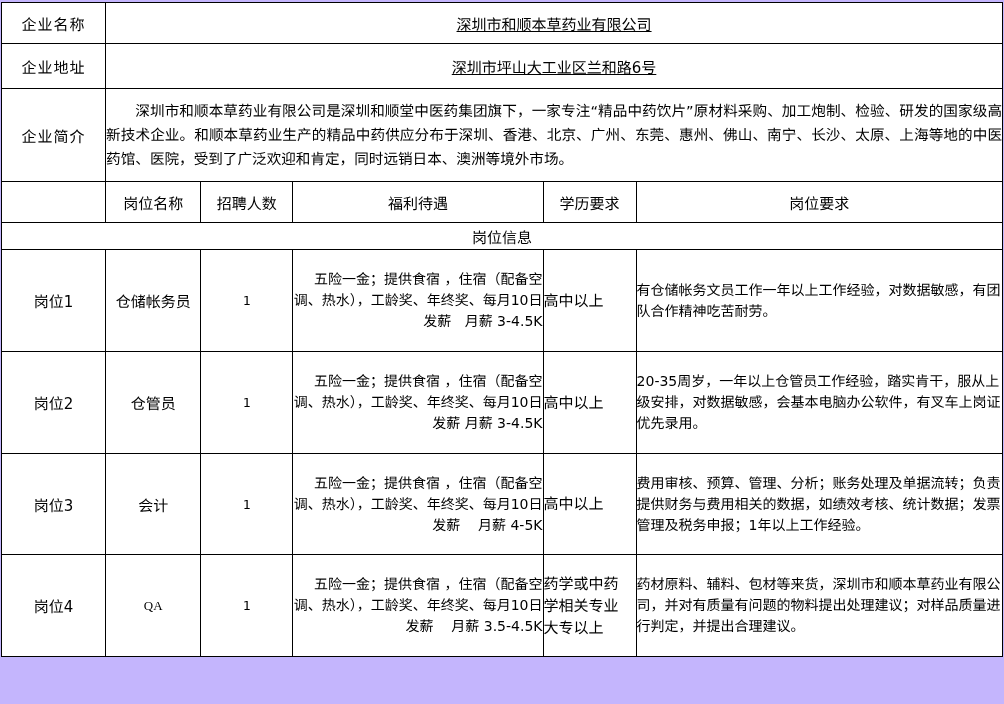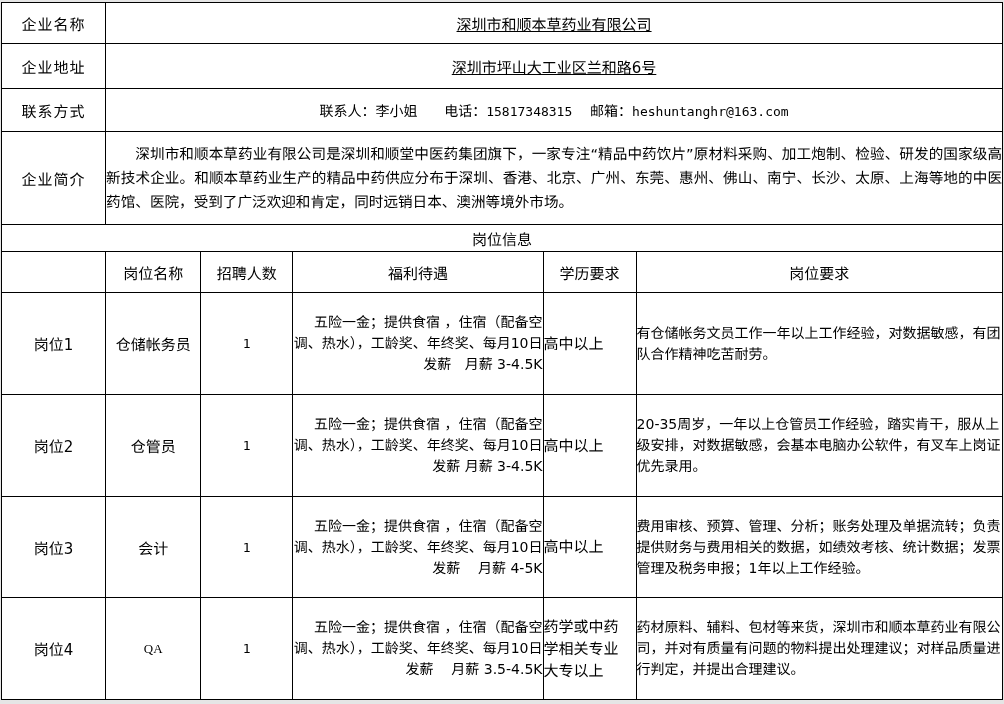--- a/index.html
+++ b/index.html
@@ -9,21 +9,21 @@
     background: #ffffff;
   }
   body {
     font-family: "DejaVu Sans", "Liberation Sans", sans-serif;
     color: #000000;
   }
   #page {
     position: relative;
     width: 1004px;
     height: 704px;
-    background: #e5e5e5;
+    background: #c4b5fd;
     overflow: hidden;
   }
   table.sheet {
     border-collapse: collapse;
     table-layout: fixed;
     width: 1002px;
     margin: 2px 0 0 1px;
     border: 1px solid #000000;
   }
   table.sheet td {
@@ -136,43 +136,39 @@
       <tr style="height:41px">
         <td class="lbl">企业名称</td>
         <td class="val-center" colspan="5">深圳市和顺本草药业有限公司</td>
       </tr>
 
       <tr style="height:45px">
         <td class="lbl">企业地址</td>
         <td class="val-center" colspan="5">深圳市坪山大工业区兰和路6号</td>
       </tr>
 
-      <tr style="height:43px">
-        <td class="lbl">联系方式</td>
-        <td class="contact" colspan="5"><span>联系人：</span><span>李小姐</span>      <span>电话：</span><span class="mono">15817348315</span>    <span>邮箱：</span><span class="mono">heshuntanghr@163.com</span></td>
-      </tr>
 
       <tr style="height:93px">
         <td class="lbl">企业简介</td>
         <td class="profile" colspan="5">深圳市和顺本草药业有限公司是深圳和顺堂中医药集团旗下，一家专注“精品中药饮片”原材料采购、加工炮制、检验、研发的国家级高新技术企业。和顺本草药业生产的精品中药供应分布于深圳、香港、北京、广州、东莞、惠州、佛山、南宁、长沙、太原、上海等地的中医药馆、医院，受到了广泛欢迎和肯定，同时远销日本、澳洲等境外市场。</td>
-      </tr>
-
-      <tr style="height:27px">
-        <td class="section-banner" colspan="6">岗位信息</td>
       </tr>
 
       <tr style="height:41px">
         <td class="colhead"></td>
         <td class="colhead">岗位名称</td>
         <td class="colhead">招聘人数</td>
         <td class="colhead">福利待遇</td>
         <td class="colhead">学历要求</td>
         <td class="colhead">岗位要求</td>
       </tr>
 
+      <tr style="height:27px">
+        <td class="section-banner" colspan="6">岗位信息</td>
+      </tr>
+
       <tr style="height:102px">
         <td class="job-id">岗位1</td>
         <td class="job-title">仓储帐务员</td>
         <td class="job-count">1</td>
         <td class="job-welfare">五险一金；提供食宿 ，住宿（配备空调、热水），工龄奖、年终奖、每月10日发薪   月薪 3-4.5K</td>
         <td class="job-edu">高中以上</td>
         <td class="job-req">有仓储帐务文员工作一年以上工作经验，对数据敏感，有团队合作精神吃苦耐劳。</td>
       </tr>
 
       <tr style="height:102px">

